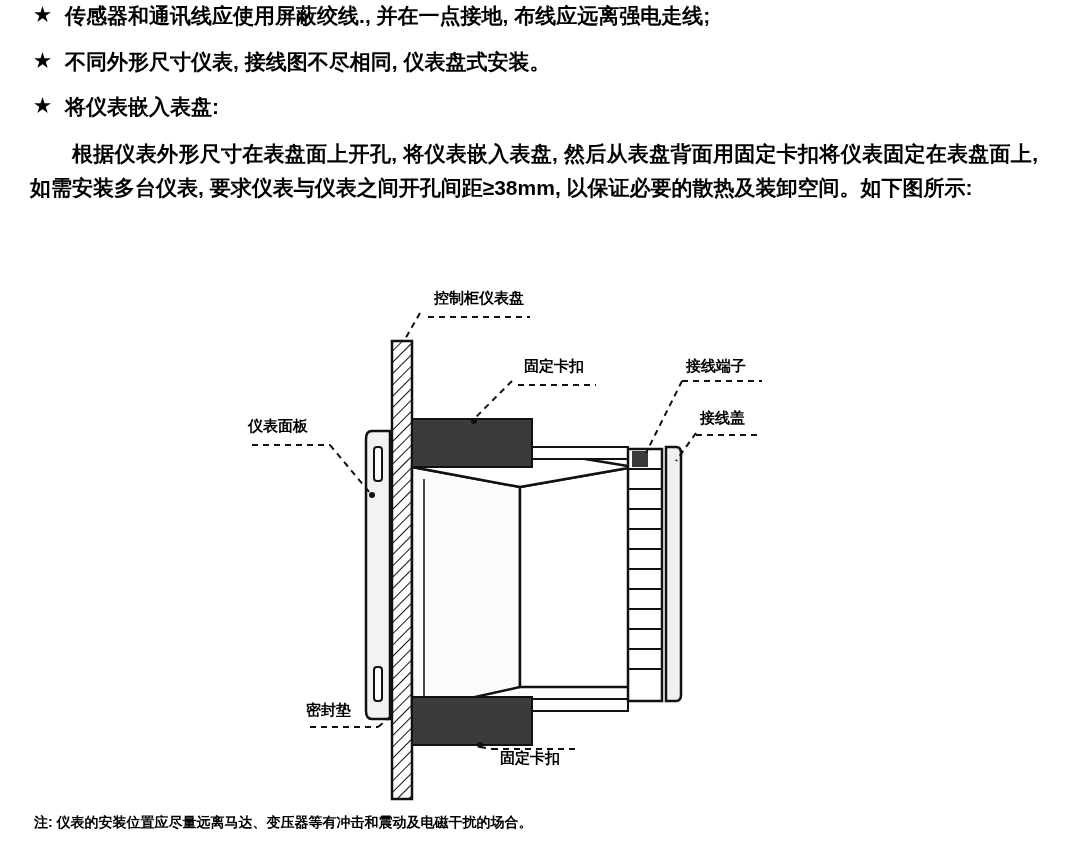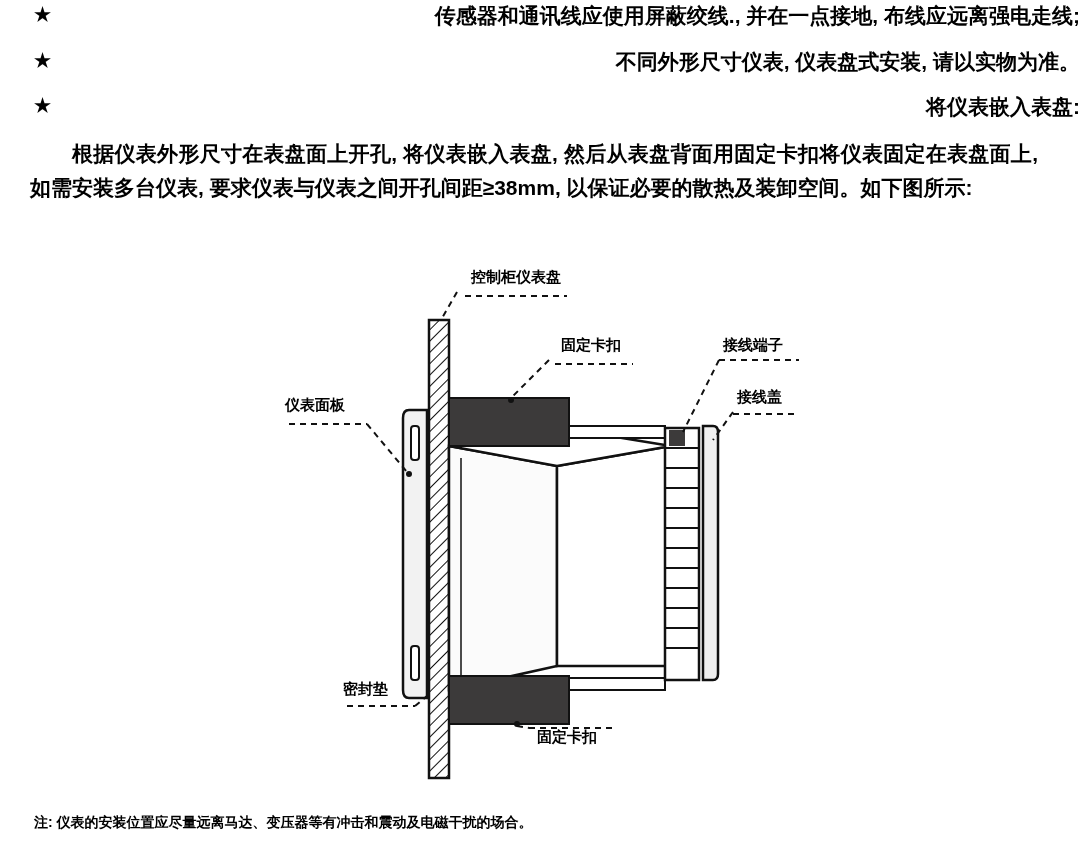--- a/index.html
+++ b/index.html
@@ -29,21 +29,20 @@
     margin: 0 0 14px 0;
     padding-left: 34px;
   }
   .star {
     font-size: 19px;
     margin-right: 14px;
     line-height: 1.55;
   }
   .bullet-text {
     flex: 1;
-    text-align: right;
   }
   .para {
     font-size: 21px;
     font-weight: bold;
     line-height: 1.62;
     margin: 6px 12px 0 0;
     padding: 0 30px 0 30px;
     text-indent: 42px;
     text-align: justify;
   }
@@ -51,24 +50,23 @@
     position: absolute;
     left: 34px;
     bottom: 14px;
     font-size: 14px;
     font-weight: bold;
     line-height: 1.4;
   }
   .figure {
     position: absolute;
     left: 0;
-    top: 258px;
+    top: 279px;
     width: 928px;
     height: 530px;
-    padding-left: 37px;
   }
   .figure svg {
     display: block;
   }
   .lbl {
     font-family: "Liberation Sans", sans-serif;
     font-size: 15px;
     font-weight: bold;
     fill: #000;
   }
@@ -78,21 +76,21 @@
 
 <div class="page">
 
   <div class="bullet-line">
     <span class="star">★</span>
     <span class="bullet-text">传感器和通讯线应使用屏蔽绞线., 并在一点接地, 布线应远离强电走线;</span>
   </div>
 
   <div class="bullet-line">
     <span class="star">★</span>
-    <span class="bullet-text">不同外形尺寸仪表, 仪表盘式安装, 请以实物为准。</span>
+    <span class="bullet-text">不同外形尺寸仪表, 接线图不尽相同, 仪表盘式安装。</span>
   </div>
 
   <div class="bullet-line">
     <span class="star">★</span>
     <span class="bullet-text">将仪表嵌入表盘:</span>
   </div>
 
   <p class="para">根据仪表外形尺寸在表盘面上开孔, 将仪表嵌入表盘, 然后从表盘背面用固定卡扣将仪表固定在表盘面上, 如需安装多台仪表, 要求仪表与仪表之间开孔间距≥38mm, 以保证必要的散热及装卸空间。如下图所示:</p>
 
   <div class="figure">

